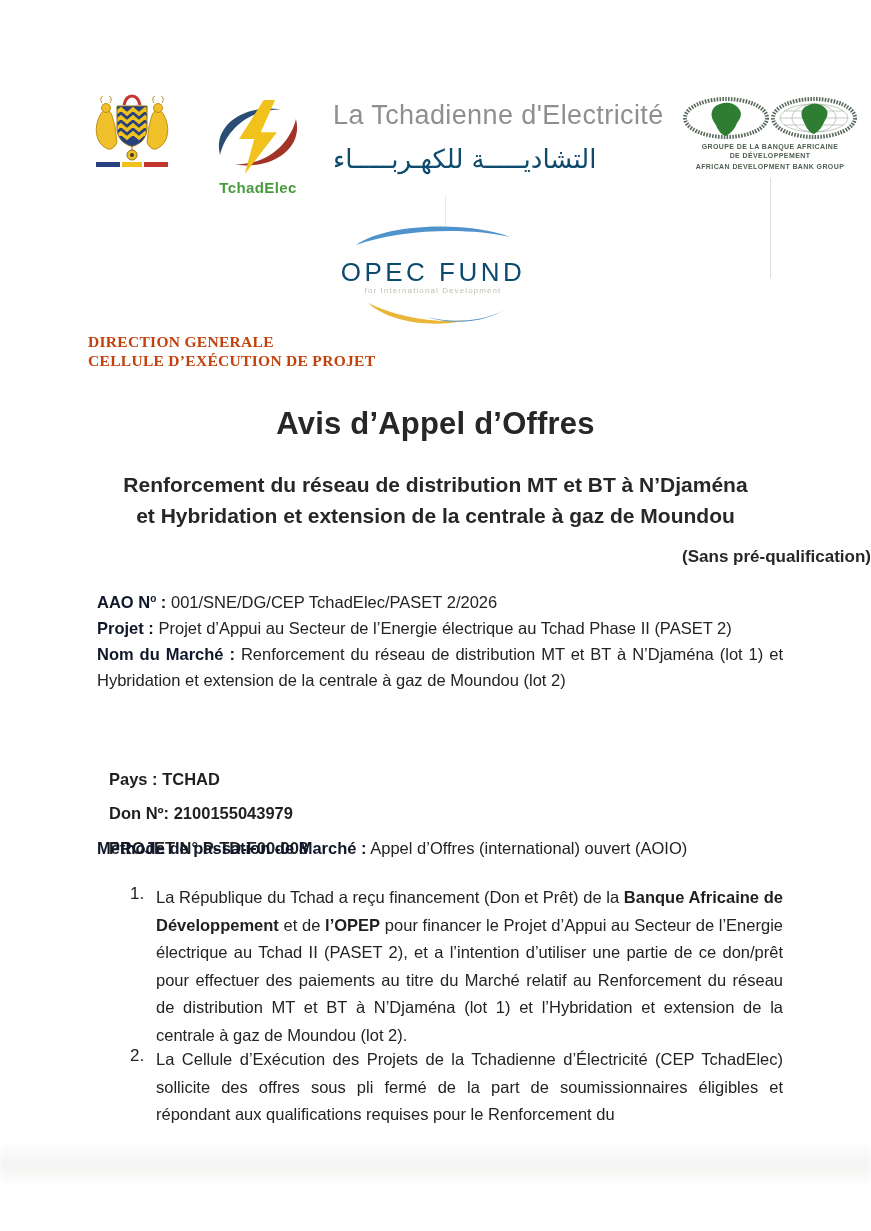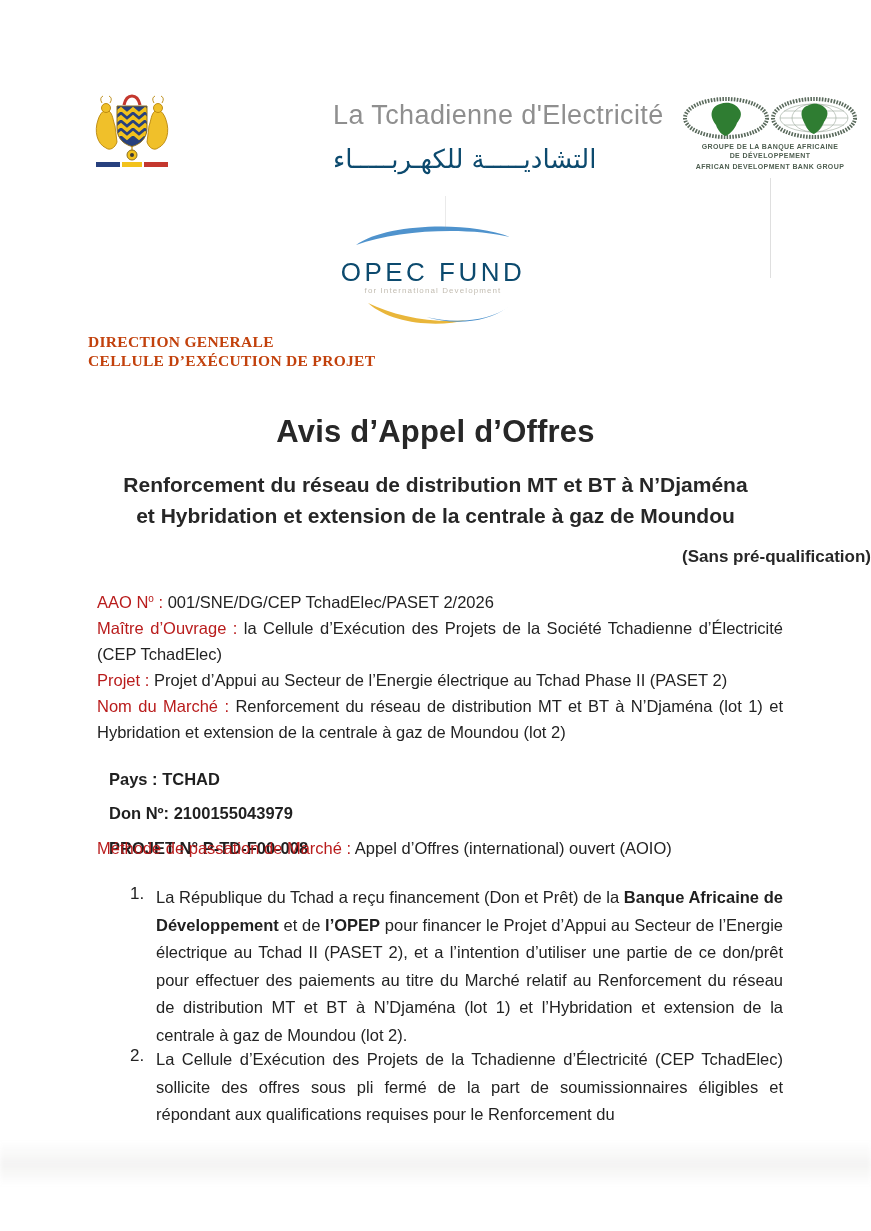--- a/index.html
+++ b/index.html
@@ -20,29 +20,29 @@
   .afdb .cap{font-size:7px;line-height:8.5px;color:#4f5f51;font-weight:bold;letter-spacing:.4px;margin-top:3px;}
   .afdb .cap2{font-size:7px;line-height:9px;color:#4f5f51;font-weight:bold;letter-spacing:.4px;margin-top:2px;}
   .opec{position:absolute;left:338px;top:220px;width:190px;text-align:center;}
   .opec .wordmark{font-size:26px;font-weight:normal;color:#0c4a6e;letter-spacing:3.5px;line-height:28px;margin-top:8px;white-space:nowrap;}
   .opec .tagline{font-size:8px;color:#c3bdb2;letter-spacing:1.1px;margin-top:0px;}
   
   .letterhead{position:absolute;left:88px;top:332px;font-family:"Liberation Serif","DejaVu Serif",serif;
     font-weight:bold;font-size:15.5px;line-height:19px;color:#c2410c;letter-spacing:.3px;}
   
   .title{position:absolute;left:0;top:406px;width:871px;text-align:center;
-    font-size:31px;font-weight:bold;color:#272727;letter-spacing:.2px;margin-top:8px;}
+    font-size:31px;font-weight:bold;color:#272727;letter-spacing:.2px;}
   .subtitle{position:absolute;left:50%;transform:translateX(-50%);top:469px;width:740px;
     text-align:center;font-size:21px;font-weight:bold;color:#272727;line-height:31px;}
   .qualification{position:absolute;left:0;top:547px;width:871px;text-align:right;
     font-size:17px;font-weight:bold;color:#272727;}
   
   .details{position:absolute;left:97px;top:589px;width:686px;font-size:16.5px;line-height:26px;text-align:justify;color:#232323;}
   .details p{margin:0;}
-  .details b,.refs,.method b{font-weight:normal;color:#b91c1c;}
+  .details b,.refs,.method b{font-weight:bold;color:#0f172a;}
   .details sup{font-size:10px;vertical-align:super;line-height:0;}
   .refs{position:absolute;left:97px;top:756px;font-size:16.5px;line-height:22.4px;font-weight:bold;color:#1f1f1f;}
   .refs p{margin:12px;}
   .method{position:absolute;left:97px;top:839px;width:686px;font-size:16.5px;color:#232323;}
   .para{position:absolute;display:flex;width:653px;left:130px;}
   .para .num{width:26px;flex:0 0 26px;font-size:17px;color:#232323;}
   .para .ptext{flex:1;font-size:16.5px;line-height:27.5px;text-align:justify;color:#232323;}
   .para1{top:884px;}
   .para2{top:1046px;}
   .b{font-weight:bold;color:#1f1f1f;}
@@ -88,20 +88,28 @@
       <line x1="48" y1="58" x2="48" y2="63" stroke="#b8860b" stroke-width="1.2"></line>
       <circle cx="48" cy="67" r="5" fill="#f2c21c" stroke="#8a6d1e" stroke-width="1"></circle>
       <circle cx="48" cy="67" r="2" fill="#3a3a3a"></circle>
 
       <rect x="12" y="74" width="24" height="5" fill="#27407e"></rect>
       <rect x="38" y="74" width="20" height="5" fill="#f2c21c"></rect>
       <rect x="60" y="74" width="24" height="5" fill="#c4372e"></rect>
     </svg>
   </div>
 
+  <div class="tchadelec">
+    <svg width="96" height="74" viewBox="0 0 100 78">
+      <path d="M10,58 C2,28 34,4 74,10 C40,10 16,32 10,58 Z" fill="#2b4d74"></path>
+      <path d="M90,20 C98,50 66,74 26,68 C60,68 84,46 90,20 Z" fill="#a33327"></path>
+      <path d="M56,0 L30,41 L46,41 L36,78 L70,34 L53,34 L68,0 Z" fill="#f2c21c"></path>
+    </svg>
+    <div class="wordmark">TchadElec</div>
+  </div>
 
   <div class="company">
     <div class="company-fr">La Tchadienne d'Electricité</div>
     <div class="company-ar">التشاديـــــة للكهـربـــــاء</div>
   </div>
 
   <div class="afdb">
     <div class="emblems">
       <svg width="88" height="44" viewBox="0 0 88 44">
         <ellipse cx="44" cy="22" rx="41" ry="19" fill="#ffffff" stroke="#5a6a5c" stroke-width="4" stroke-dasharray="1.6,1.3"></ellipse>
@@ -148,21 +156,20 @@
 
   <div class="title">Avis d’Appel d’Offres</div>
   <div class="subtitle">
     <span>Renforcement du réseau de distribution MT et BT à N’Djaména</span><br>
     <span>et Hybridation et extension de la centrale à gaz de Moundou</span>
   </div>
   <div class="qualification">(Sans pré-qualification)</div>
 
   <div class="details">
     <p><b><span>AAO N</span><sup>o</sup><span> :</span></b> <span>001/SNE/DG/CEP TchadElec/PASET 2/2026</span></p>
-    <p><b><span>Maître d’Ouvrage</span><sup></sup><span> :</span></b> <span>la Cellule d’Exécution des Projets de la Société Tchadienne d’Électricité (CEP TchadElec)</span></p>
     <p><b><span>Projet</span><sup></sup><span> :</span></b> <span>Projet d’Appui au Secteur de l’Energie électrique au Tchad Phase II (PASET 2)</span></p>
     <p><b><span>Nom du Marché</span><sup></sup><span> :</span></b> <span>Renforcement du réseau de distribution MT et BT à N’Djaména (lot 1) et Hybridation et extension de la centrale à gaz de Moundou (lot 2)</span></p>
   </div>
 
   <div class="refs">
     <p>Pays : TCHAD</p>
     <p>Don Nº: 2100155043979</p>
     <p>PROJET N° P-TD-F00-008</p>
   </div>
 

